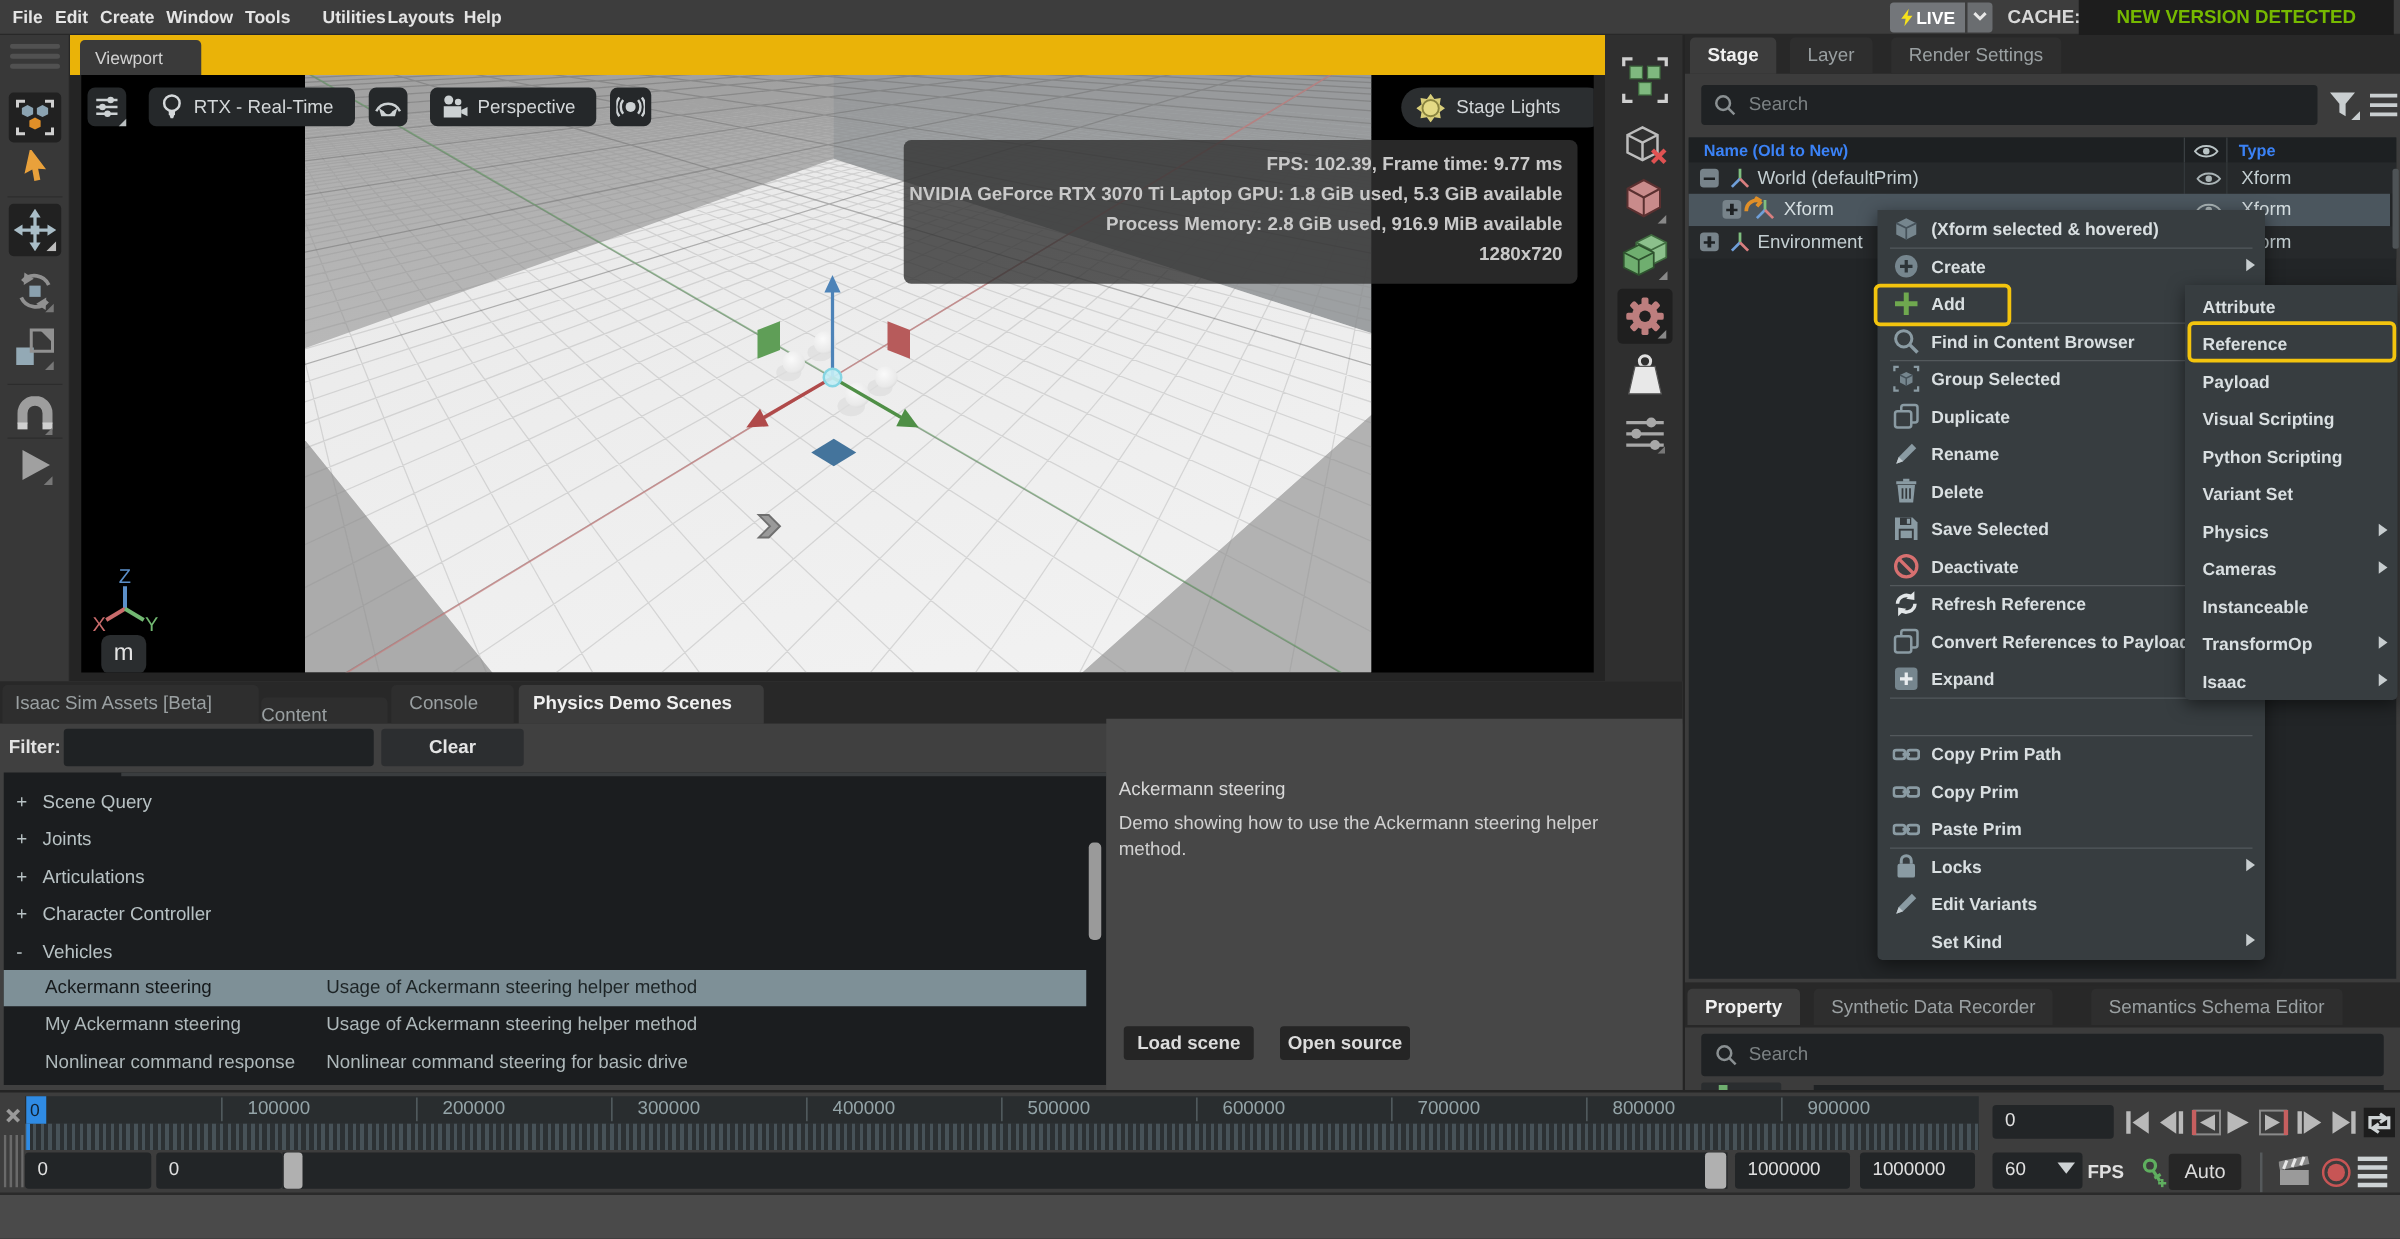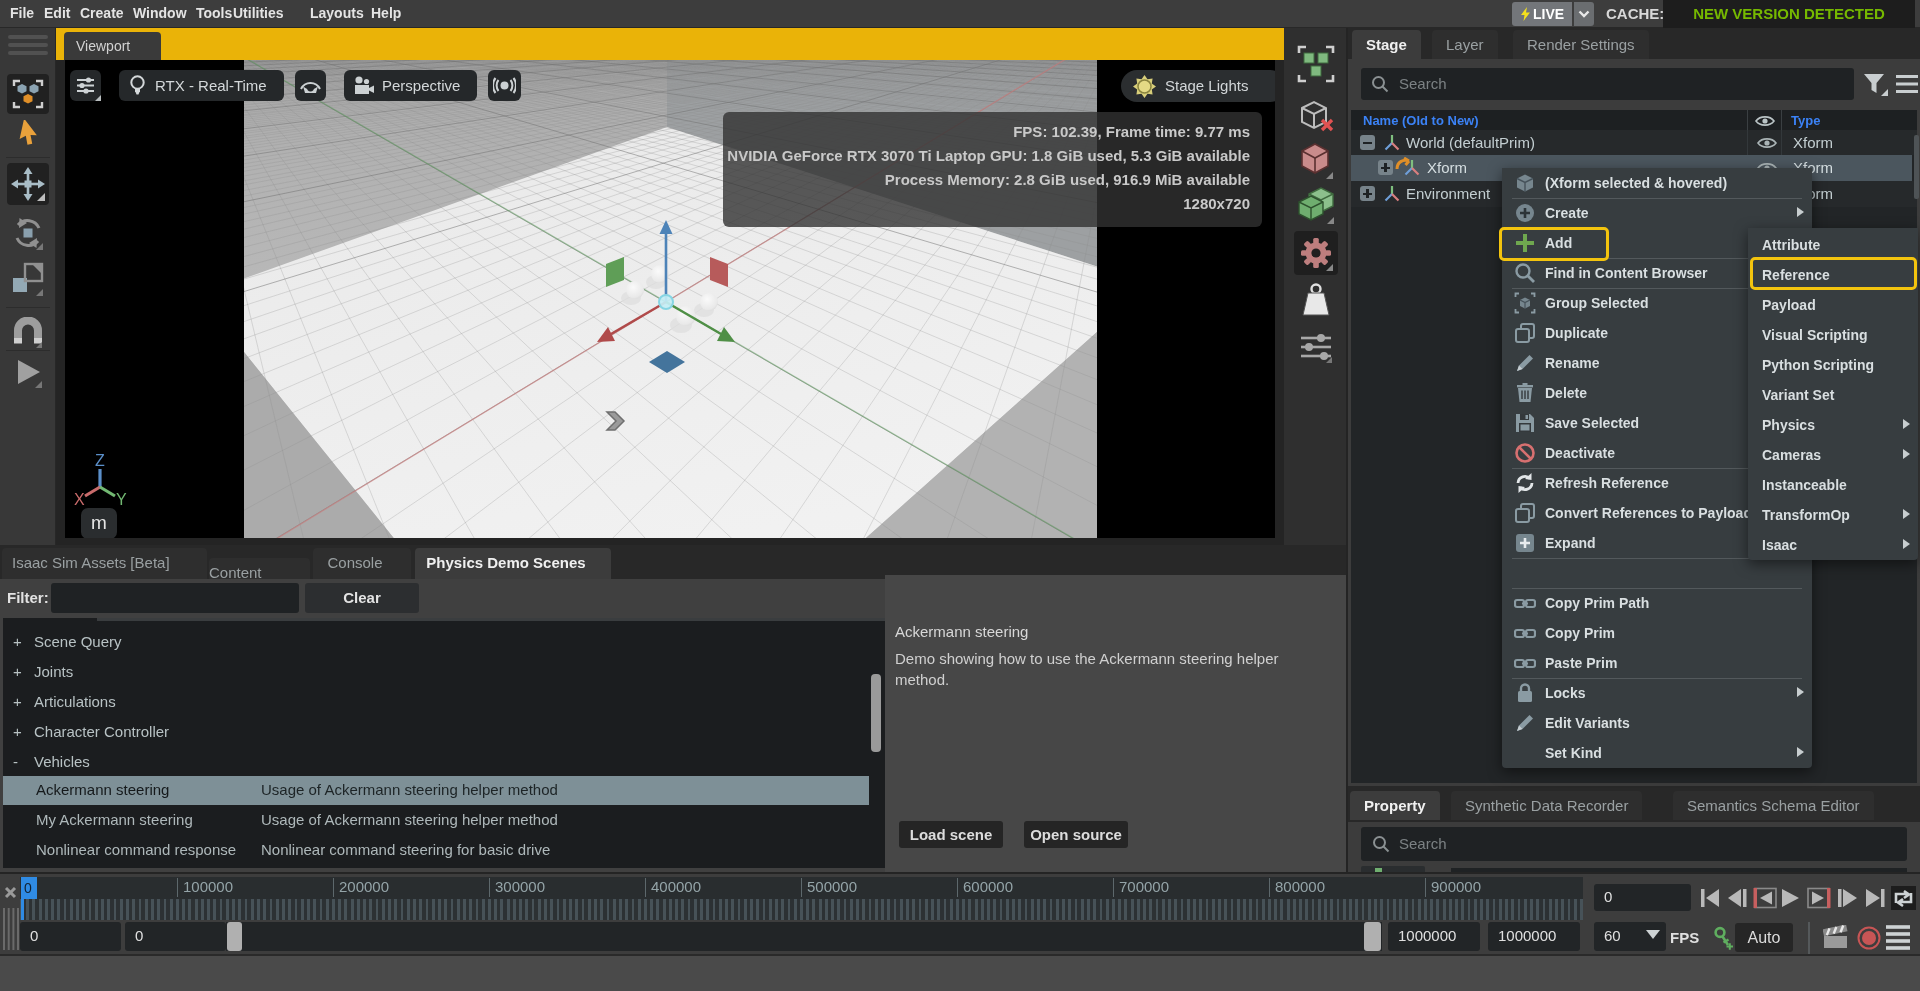--- a/index.html
+++ b/index.html
@@ -66,32 +66,32 @@
 .expbox:before { content:""; position:absolute; left:3px; top:6.5px; width:9px; height:2.4px; background:#1e2224; }
 .expbox.plus:after { content:""; position:absolute; left:6.3px; top:3px; width:2.4px; height:9px; background:#1e2224; }
 .lrow { position:absolute; left:0; width:866px; height:29px; font-size:15px; }
 .lrow .pm { position:absolute; left:10px; top:5px; color:#b8c2c4; }
 .lrow .lt { position:absolute; left:31px; top:5px; color:#b8c2c4; }
 .lrow .lt2 { position:absolute; left:33px; top:5px; color:#aeb8ba; }
 .lrow .ld { position:absolute; left:258px; top:5px; color:#1d2426; }
 .lrow .ld2 { position:absolute; left:258px; top:5px; color:#aeb8ba; }
 .lrow.sel { background:#7e9097; }
 .lrow.sel .lt2 { color:#15191b; }
-.rlab { position:absolute; top:4px; font-size:15px; color:#94a4a8; padding-left:5px; border-left:1px solid #5d686c; height:19px; }
+.rlab { position:absolute; top:4px; font-size:15px; color:#94a4a8; padding-left:20px; border-left:1px solid #5d686c; height:19px; }
 </style>
 </head>
 <body>
 <div id="root">
   <div id="menubar" class="abs">
     <span class="mi" style="left:10px">File</span>
     <span class="mi" style="left:44px">Edit</span>
     <span class="mi" style="left:80px">Create</span>
     <span class="mi" style="left:133px">Window</span>
     <span class="mi" style="left:196px">Tools</span>
-    <span class="mi" style="left:233px">Utilities</span>
+    <span class="mi" style="left:258px">Utilities</span>
     <span class="mi" style="left:310px">Layouts</span>
     <span class="mi" style="left:371px">Help</span>
     <div id="livewrap">
       <div id="livebtn"><svg width="11" height="14" viewBox="0 0 11 14" style="vertical-align:-2px;margin-right:2px">
             <path d="M7 0 L1 8 L4.5 8 L3.5 14 L10 5.5 L6 5.5 Z" fill="#f5e11c"></path>
           </svg>LIVE</div>
       <div id="livecaret"><svg width="12" height="8" viewBox="0 0 12 8">
             <path d="M1.5 1.5 L6 6 L10.5 1.5" stroke="#e8e8e8" stroke-width="2.4" fill="none"></path>
           </svg></div>
     </div>

